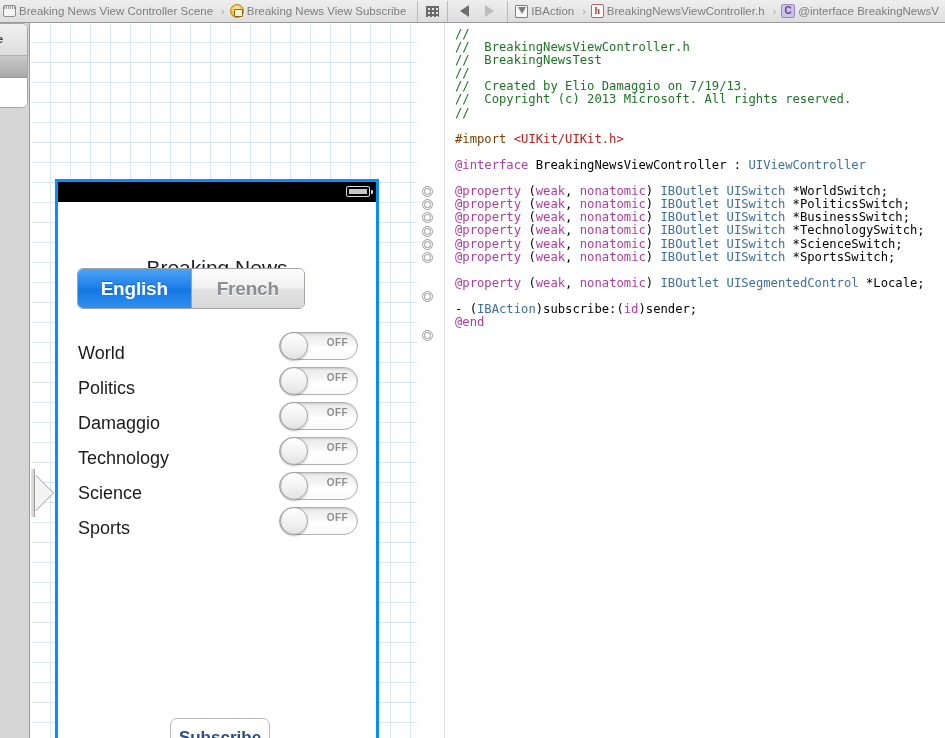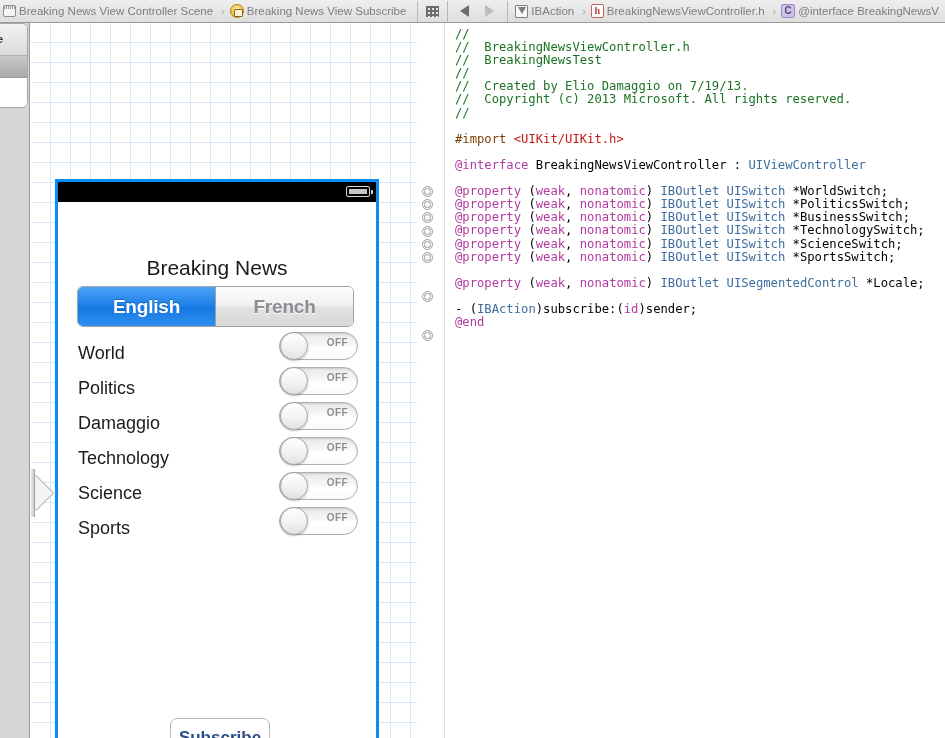--- a/index.html
+++ b/index.html
@@ -158,21 +158,21 @@
 
   .app-title {
     position: absolute; left: 0; right: 0; top: 34px;
     text-align: center; font-size: 21px; color: #1b1b1b;
     font-family: "Liberation Sans", sans-serif;
     margin-top: 20px;
   }
 
   
   .segmented {
-    position: absolute; left: 19px; top: 84px; width: 277px; height: 41px;
+    position: absolute; left: 19px; top: 66px; width: 228px; height: 41px;
     display: flex; border-radius: 6px; overflow: hidden;
     border: 1px solid #9fa2a6;
     box-shadow: 0 1px 0 rgba(255,255,255,0.7);
   }
   .seg {
     flex: 1; display: flex; align-items: center; justify-content: center;
     font-size: 19px; font-weight: bold; letter-spacing: -0.2px;
     border-right: 1px solid #9fa2a6;
   }
   .seg:last-child { border-right: none; }

